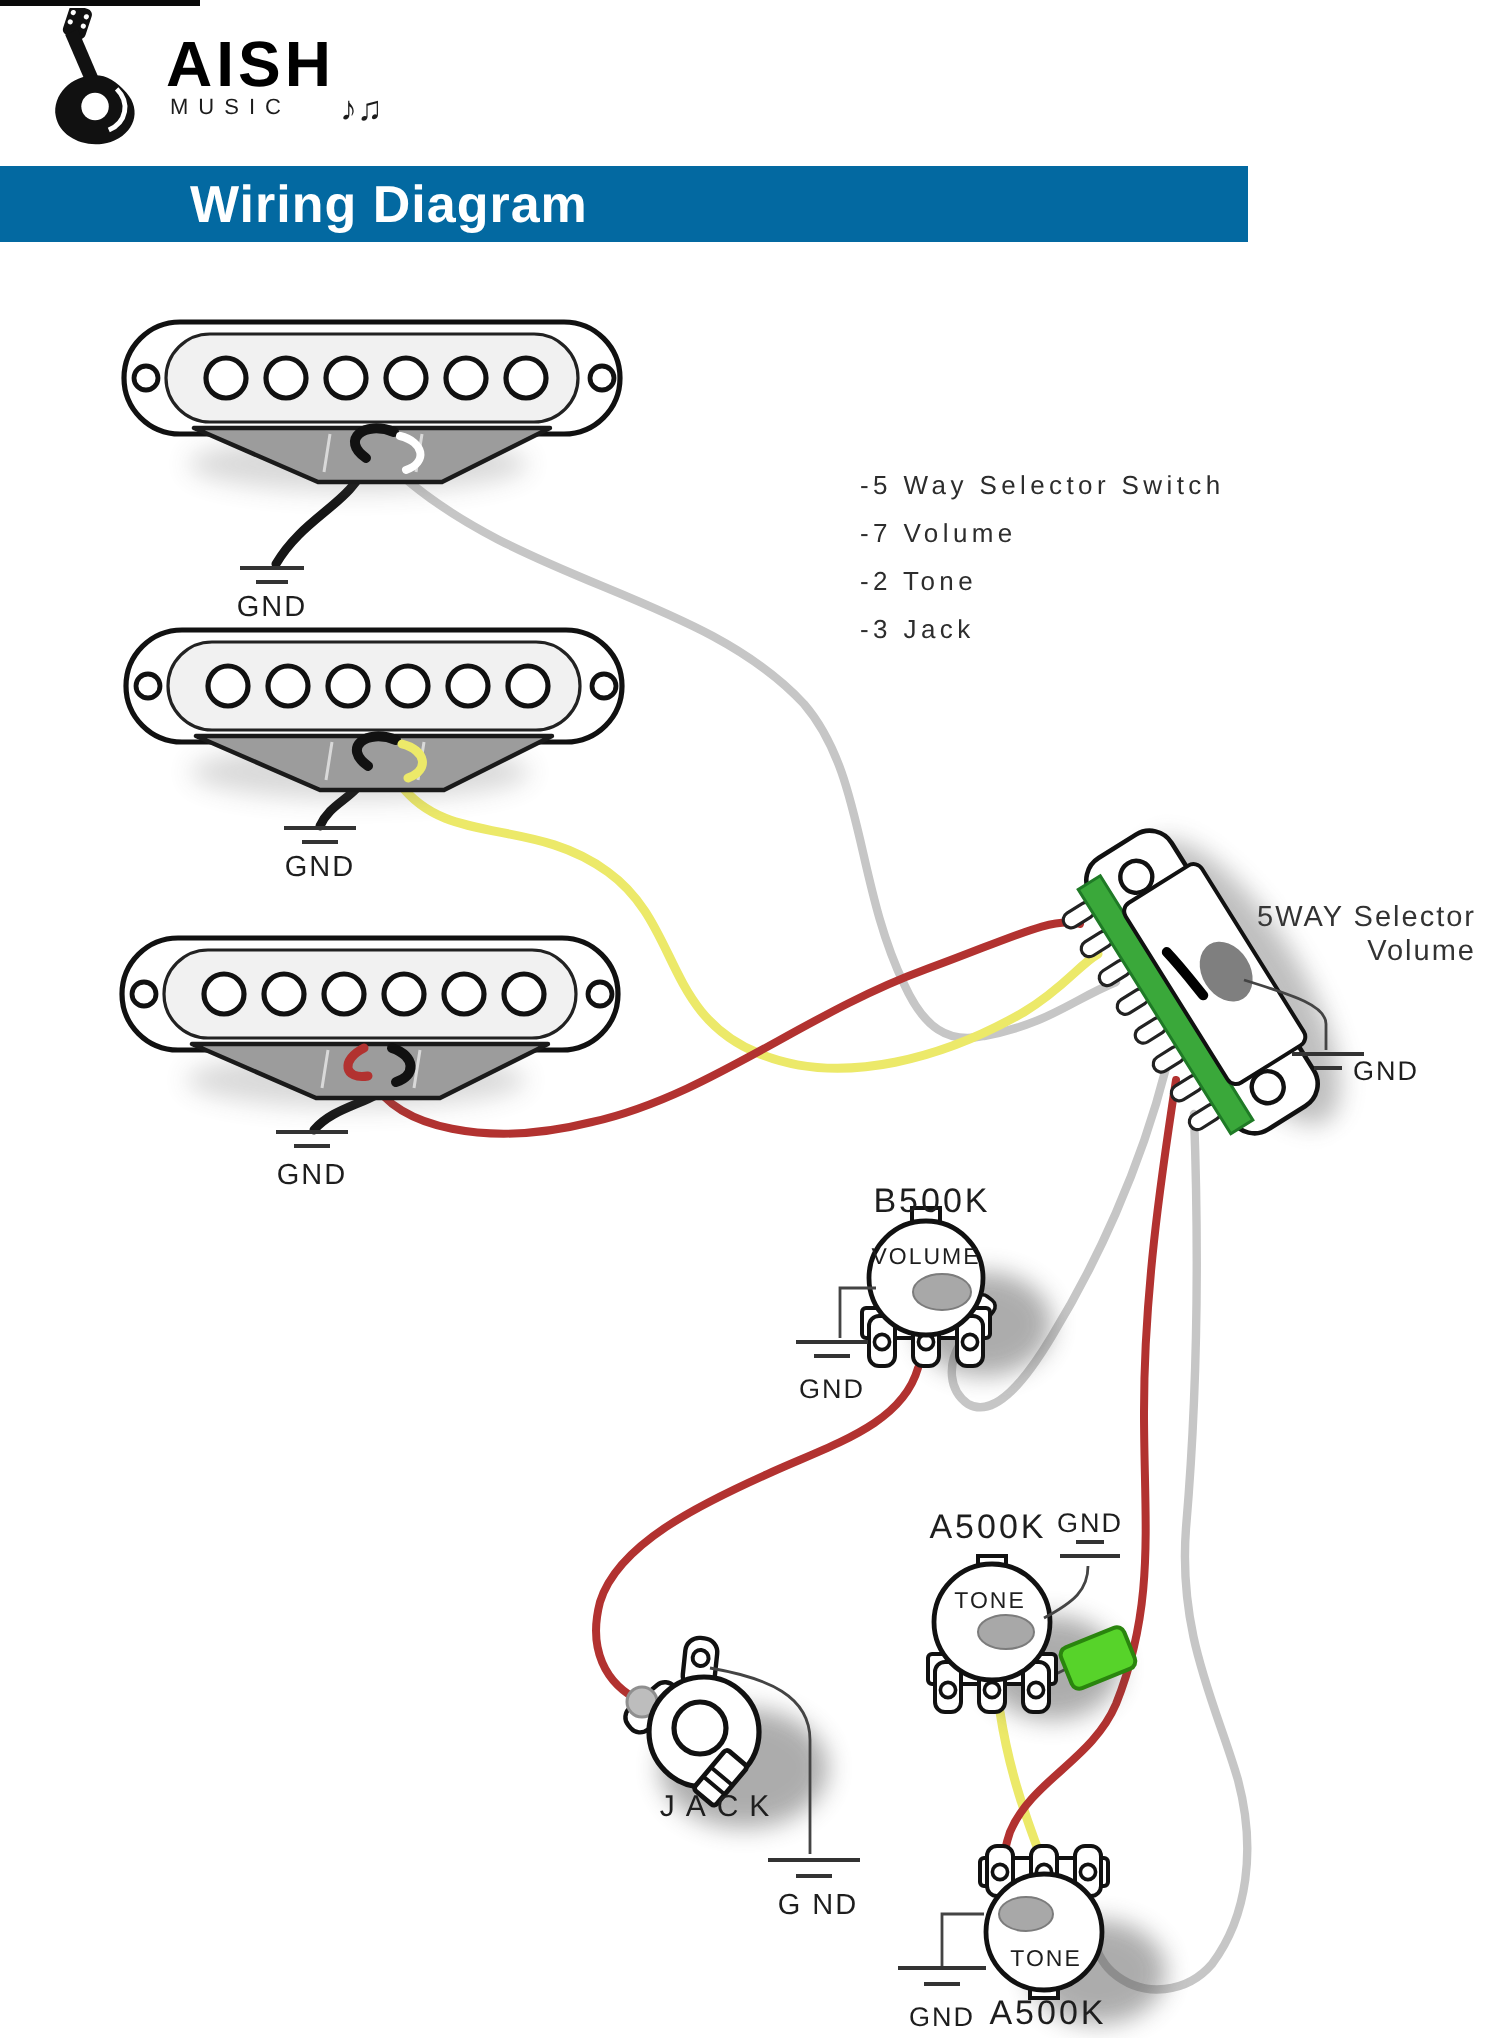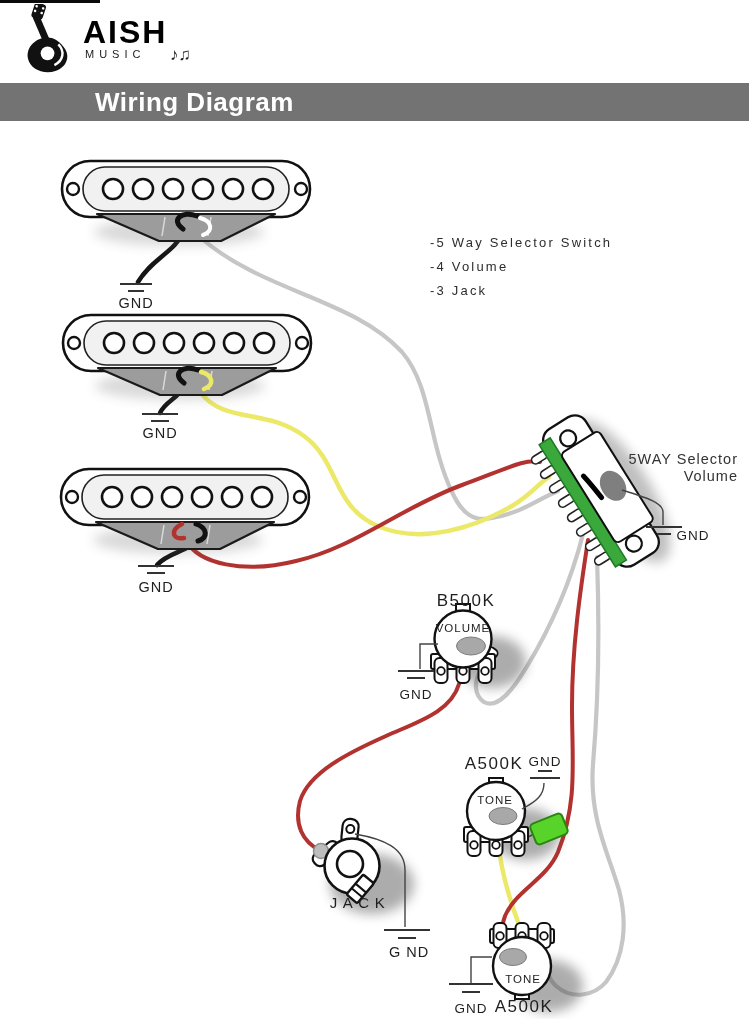--- a/index.html
+++ b/index.html
@@ -7,21 +7,21 @@
         font-family:"Liberation Sans",sans-serif;}
   .abs{position:absolute;}
   #top-sliver{top:0;left:0;width:100px;height:3px;background:#0a0a0a;}
   
   #logo{top:4px;left:22px;width:230px;height:78px;}
   #logo-brand{position:absolute;left:45px;top:10px;font-size:32px;font-weight:800;
               letter-spacing:2px;color:#000000;margin-left:16px;}
   #logo-sub{position:absolute;left:63px;top:44px;font-size:11px;letter-spacing:5px;color:#1c1c1c;}
   #logo-notes{position:absolute;left:148px;top:41px;font-size:17px;color:#1c1c1c;}
   
-  #banner{top:83px;left:0;width:749px;height:38px;background:#737373;}
+  #banner{top:83px;left:0;width:624px;height:38px;background:#0369a1;}
   #banner-title{position:absolute;left:95px;top:0;line-height:38px;color:#ffffff;
                 font-size:26px;font-weight:bold;letter-spacing:.5px;}
   
   #parts-list{top:231px;left:430px;color:#2d2d2d;font-size:13px;letter-spacing:2.2px;}
   #parts-list div{height:24px;line-height:24px;white-space:nowrap;}
   
   #switch-label{top:451px;left:610px;width:128px;text-align:right;color:#333;
                 font-size:14.5px;letter-spacing:1px;line-height:17px;}
   
   svg text{font-family:"Liberation Sans",sans-serif;fill:#1e1e1e;}
@@ -57,21 +57,22 @@
     <span id="logo-sub">MUSIC</span>
     <span id="logo-notes">♪♫</span>
   </div>
 
   <div class="abs" id="banner">
     <span id="banner-title">Wiring Diagram</span>
   </div>
 
   <div class="abs" id="parts-list">
     <div>-5 Way Selector Switch</div>
-    <div>-4 Volume</div>
+    <div>-7 Volume</div>
+    <div>-2 Tone</div>
     <div>-3 Jack</div>
   </div>
 
   <div class="abs" id="switch-label">
     <div>5WAY Selector</div>
     <div>Volume</div>
   </div>
 
   <svg class="abs" width="749" height="1019" viewBox="0 0 749 1019" style="top:0;left:0;">
     <defs>

